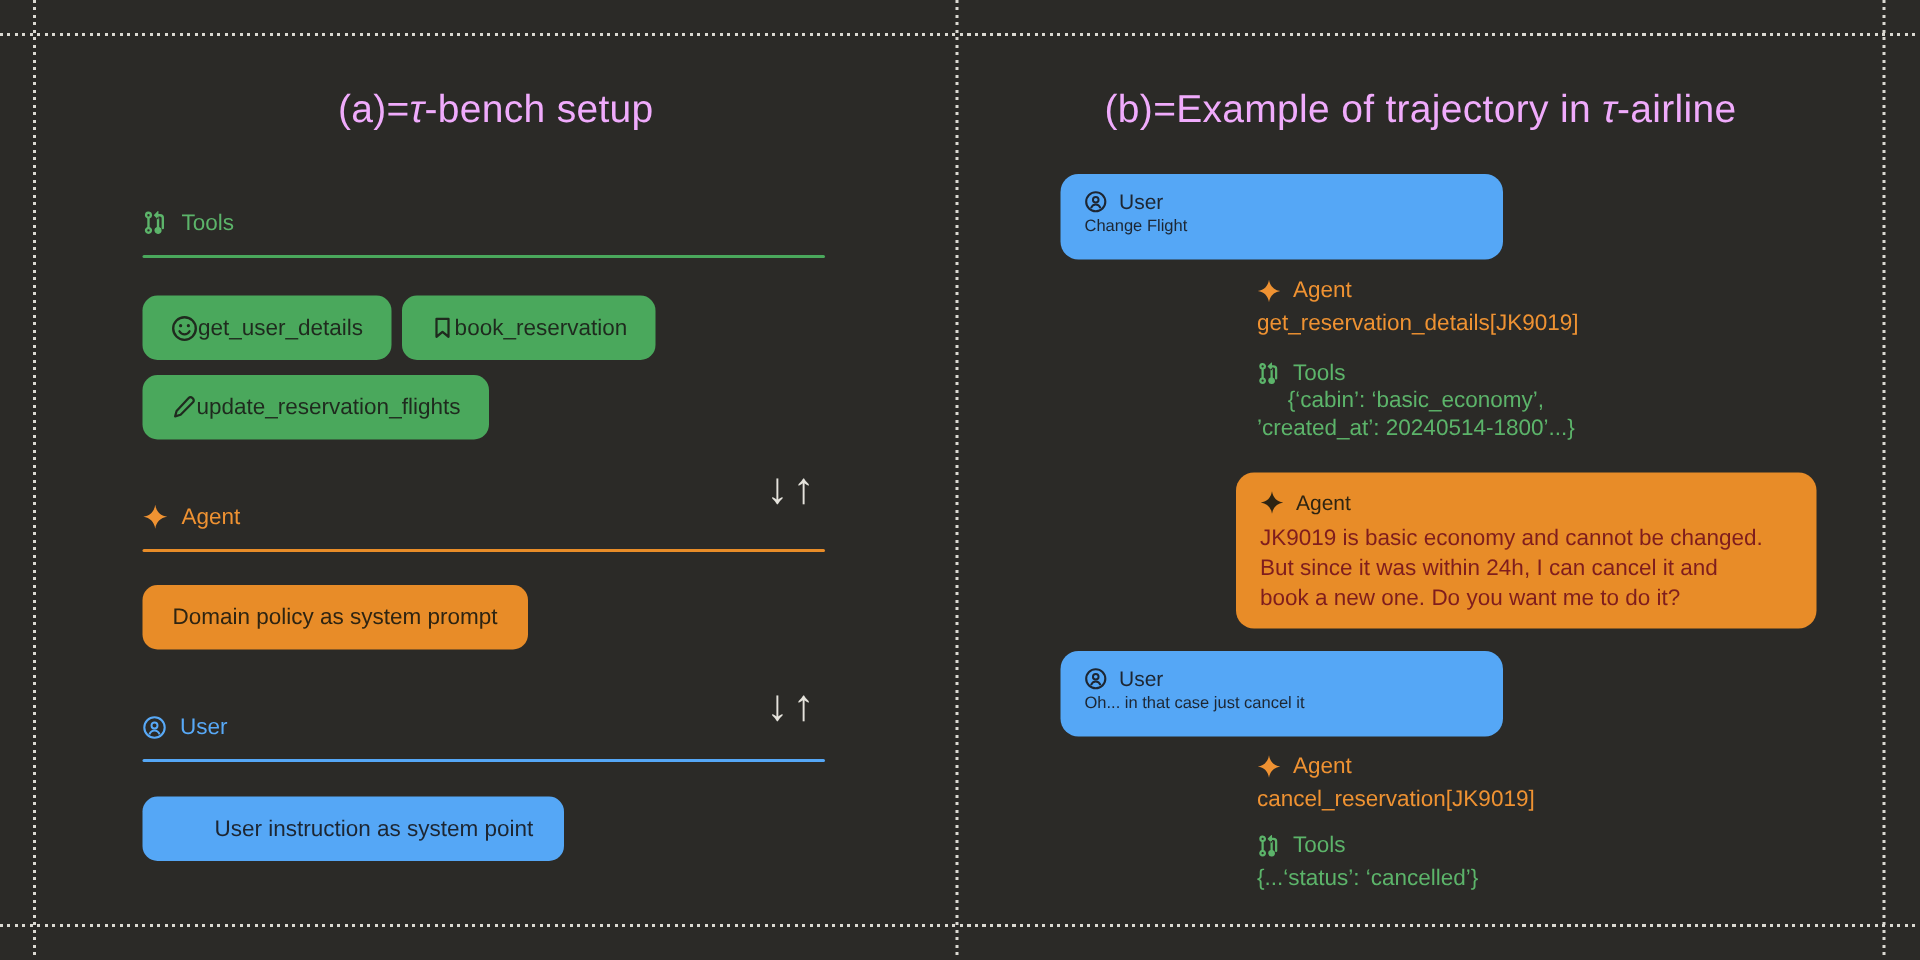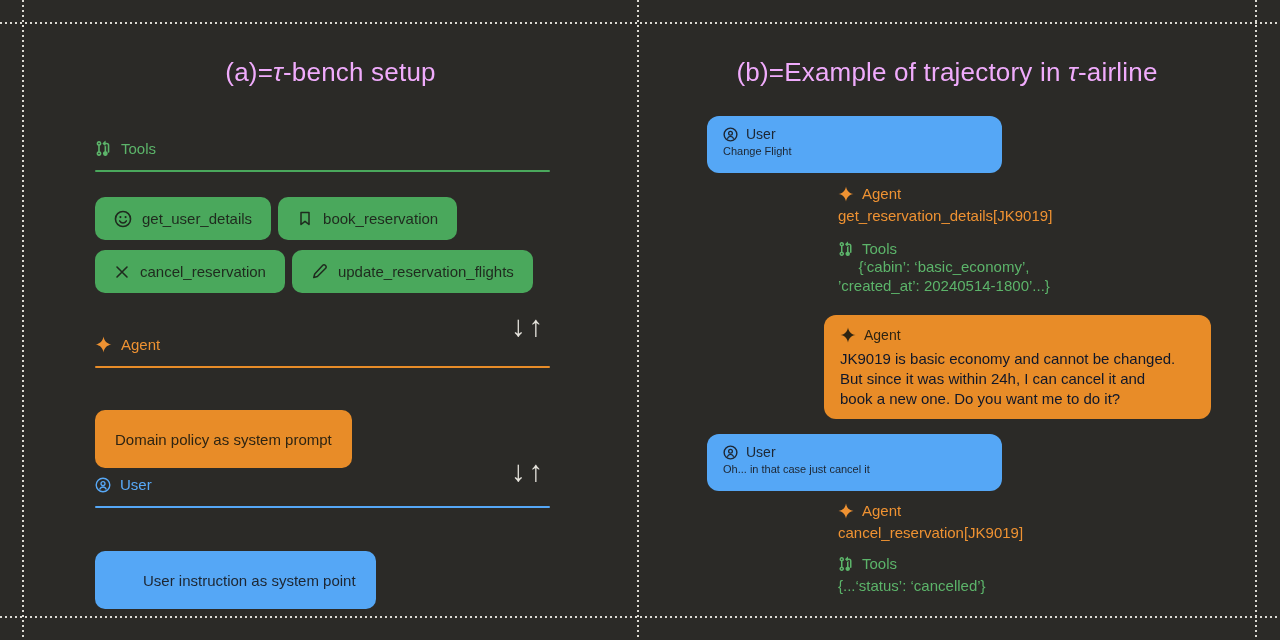--- a/index.html
+++ b/index.html
@@ -22,36 +22,36 @@
   .green-t{color:#5cb46a;}
   .orange-t{color:#ef9232;}
   .blue-t{color:#58a9f7;}
   .rule{position:absolute;left:95px;width:455px;height:2px;border-radius:1px;}
   .rule.green-bg{background:#4aa85c;}
   .rule.orange-bg{background:#e88c28;}
   .rule.blue-bg{background:#55a7f6;}
   .arrows{position:absolute;color:#e5e3dc;font-size:29px;letter-spacing:3px;line-height:1;font-weight:400;}
   
   .chip-row{position:absolute;left:95px;top:197px;width:462px;display:flex;flex-wrap:wrap;column-gap:7px;row-gap:10px;}
-  .chip{height:43px;display:flex;align-items:center;gap:10px;padding:0 19px;
+  .chip{height:43px;display:flex;align-items:center;padding:0 19px;
     background:#4aa85c;border-radius:10px;color:#1f2a1e;font-size:15px;font-weight:500;box-sizing:border-box;}
   
-  .card{position:absolute;height:58px;display:flex;align-items:center;padding:0 20px;
-    border-radius:10px;font-size:15px;font-weight:500;box-sizing:border-box;margin-top:20px;}
+  .card{position:absolute;height:43px;display:flex;align-items:center;padding:0 20px;
+    border-radius:10px;font-size:15px;font-weight:500;box-sizing:border-box;}
   .card.orange-bg{background:#e88c28;color:#2e2412;}
   .card.blue-bg{background:#55a7f6;color:#1d2632;}
   
   .bubble{position:absolute;border-radius:12px;padding:10px 16px;box-sizing:border-box;}
   .bubble.blue-bg{background:#55a7f6;}
   .bubble.orange-bg{background:#e88c28;}
   .bubble .hdr{display:flex;align-items:center;gap:8px;font-size:14px;font-weight:500;margin-bottom:3px;}
   .bubble.blue-bg .hdr,.bubble.blue-bg .body{color:#1d2632;}
   .bubble.orange-bg .hdr{color:#2e2412;margin-top:2px;margin-bottom:6px;}
   .bubble .body{font-size:11px;}
-  .bubble .line{font-size:15px;line-height:20px;color:#0f172a;}
+  .bubble .line{font-size:15px;line-height:20px;color:#7f1d1d;}
   
   .step{position:absolute;}
   .step .hdr{display:flex;align-items:center;gap:8px;font-size:15px;font-weight:500;}
   .step .code{margin-top:5px;font-size:15px;font-weight:500;}
   .step .code.multi{line-height:19px;margin-top:0;text-align:center;}
   .icon{display:inline-flex;flex:none;}
 </style>
 </head>
 <body>
 
@@ -85,28 +85,20 @@
     </span>
     <span>get_user_details</span>
   </div>
   <div class="chip">
     <span class="icon">
       <svg width="16" height="17" viewBox="0 0 16 16">
           <path d="M4 2h8v12l-4-3.2L4 14Z" fill="none" stroke="currentColor" stroke-width="1.5" stroke-linejoin="round"></path>
         </svg>
     </span>
     <span>book_reservation</span>
-  </div>
-  <div class="chip">
-    <span class="icon">
-      <svg width="16" height="16" viewBox="0 0 16 16">
-          <path d="M3 3l10 10M13 3L3 13" stroke="currentColor" stroke-width="1.6" stroke-linecap="round"></path>
-        </svg>
-    </span>
-    <span>cancel_reservation</span>
   </div>
   <div class="chip">
     <span class="icon">
       <svg width="17" height="17" viewBox="0 0 16 16">
           <path d="M11.1 2.2a1.6 1.6 0 0 1 2.3 0l.4.4a1.6 1.6 0 0 1 0 2.3L6 12.7l-3.4 1 .9-3.4Z" fill="none" stroke="currentColor" stroke-width="1.4" stroke-linejoin="round"></path>
         </svg>
     </span>
     <span>update_reservation_flights</span>
   </div>
 </div>

